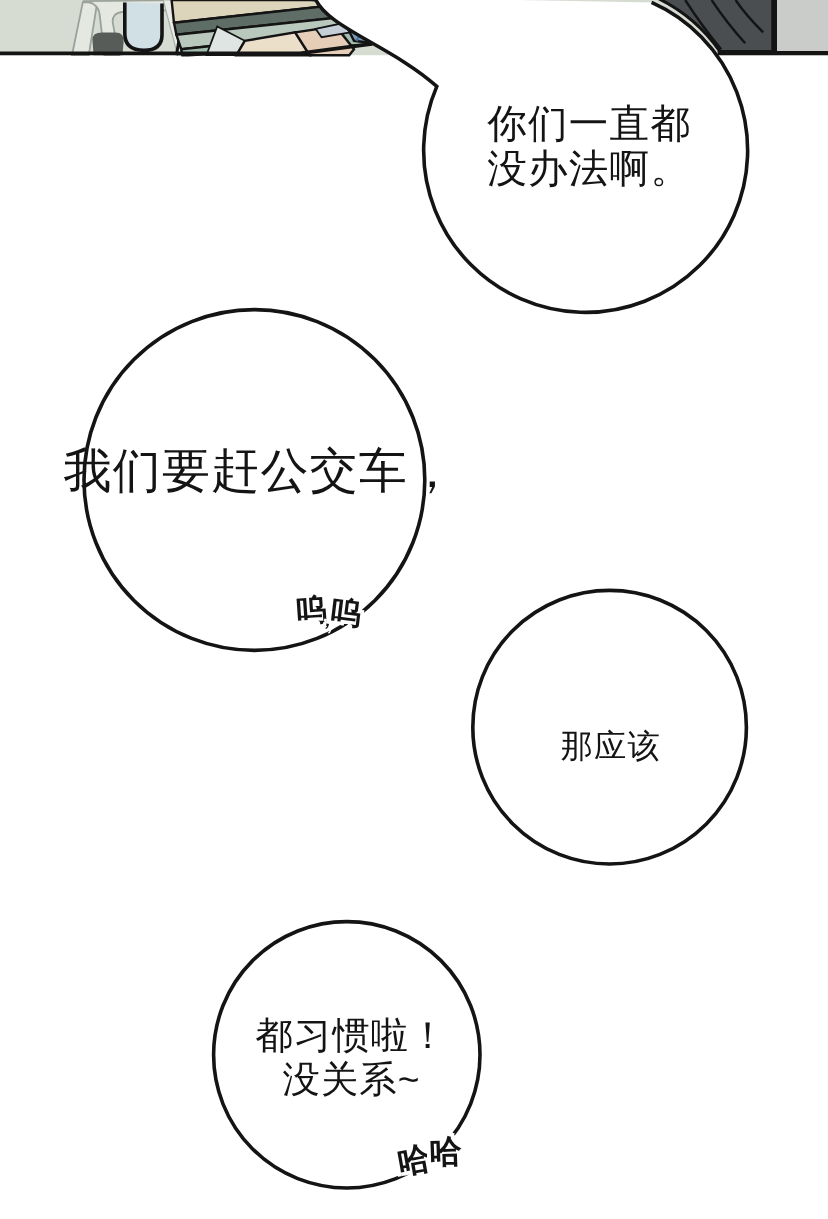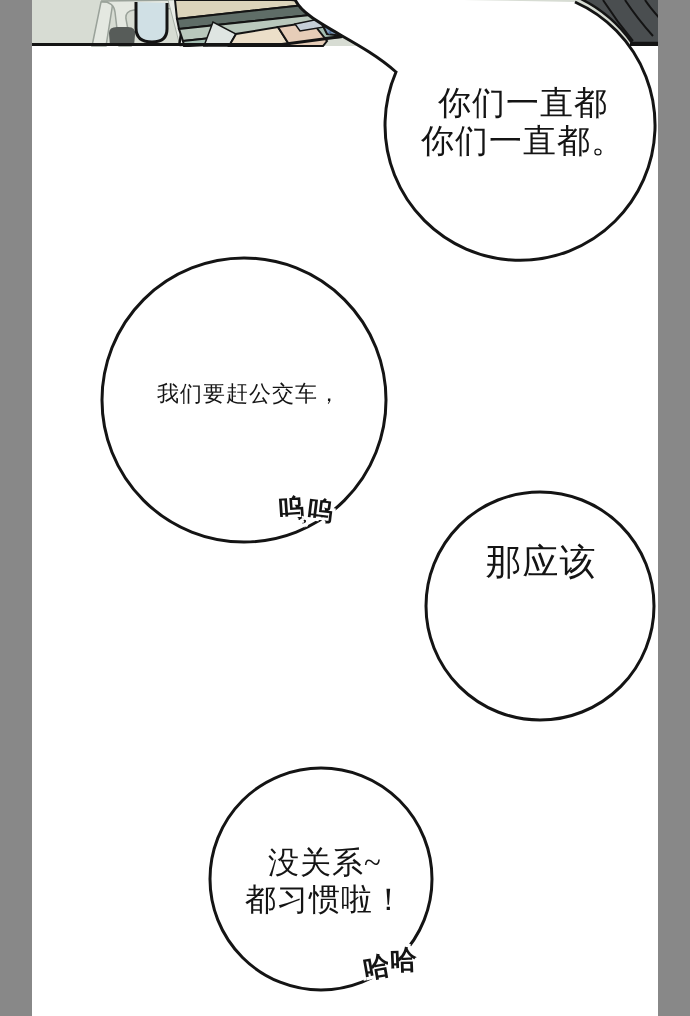--- a/index.html
+++ b/index.html
@@ -1,30 +1,30 @@
 <!DOCTYPE html>
 <html><head>
 <meta charset="utf-8">
 <style>
   html,body{margin:0;padding:0;background:#888;}
   .stage{
-    position:relative;width:626px;height:1016px;margin:0 auto;
+    position:relative;width:690px;height:1016px;margin:0 auto;
     background:#ffffff;overflow:hidden;
-    font-family:Liberation Serif, serif;
+    font-family:Liberation Sans, sans-serif;
   }
   .stage svg{position:absolute;left:0;top:0;display:block;}
   .btxt{
     position:absolute;transform:translateX(-50%);
     text-align:center;white-space:nowrap;color:#141414;
     font-weight:500;letter-spacing:1px;
   }
   .btxt .line{display:block;}
   .b1{left:491px;top:84px;font-size:33px;line-height:38px;}
-  .b2{left:217px;top:374px;font-size:22px;line-height:39px;}
-  .b3{left:509px;top:544px;font-size:36px;line-height:37px;}
+  .b2{left:217px;top:374px;font-size:40px;line-height:39px;}
+  .b3{left:509px;top:604px;font-size:27px;line-height:37px;}
   .b4{left:293px;top:844px;font-size:31px;line-height:37px;}
   .sfx{
     position:absolute;color:#141414;font-weight:700;white-space:nowrap;
     text-shadow:-3px -3px 0 #fff,3px -3px 0 #fff,-3px 3px 0 #fff,3px 3px 0 #fff,
                  0 -3px 0 #fff,0 3px 0 #fff,-3px 0 0 #fff,3px 0 0 #fff;
   }
   .sfx span{display:inline-block;}
   .sfx-b2{left:247px;top:492px;font-size:25px;}
   .sfx-b2 span:nth-child(1){transform:rotate(-4deg);}
   .sfx-b2 span:nth-child(2){font-size:15px;transform:translateY(5px) rotate(18deg);}
@@ -84,35 +84,35 @@
     <path d="M646,-2 L646,43" stroke="#141414" stroke-width="3" fill="none"></path>
     <path d="M598,44.3 L690,44.3" stroke="#141414" stroke-width="3.4" fill="none"></path>
 
     <circle cx="212" cy="400" r="142" fill="#ffffff" stroke="#141414" stroke-width="3"></circle>
     <circle cx="508" cy="606" r="114" fill="#ffffff" stroke="#141414" stroke-width="3"></circle>
     <circle cx="289" cy="879" r="111" fill="#ffffff" stroke="#141414" stroke-width="3"></circle>
   </svg>
 
   <div class="btxt b1">
     <span class="line">你们一直都</span>
-    <span class="line">你们一直都。</span>
+    <span class="line">没办法啊。</span>
   </div>
 
   <div class="btxt b2">
     <span class="line">我们要赶公交车，</span>
   </div>
   <div class="sfx sfx-b2">
     <span>呜</span><span>,</span><span>呜</span>
   </div>
 
   <div class="btxt b3">
     <span class="line">那应该</span>
   </div>
 
   <div class="btxt b4">
+    <span class="line">都习惯啦！</span>
     <span class="line">没关系~</span>
-    <span class="line">都习惯啦！</span>
   </div>
   <div class="sfx sfx-b4">
     <span>哈</span><span>哈</span>
   </div>
 
 </div>
 
 </body></html>

